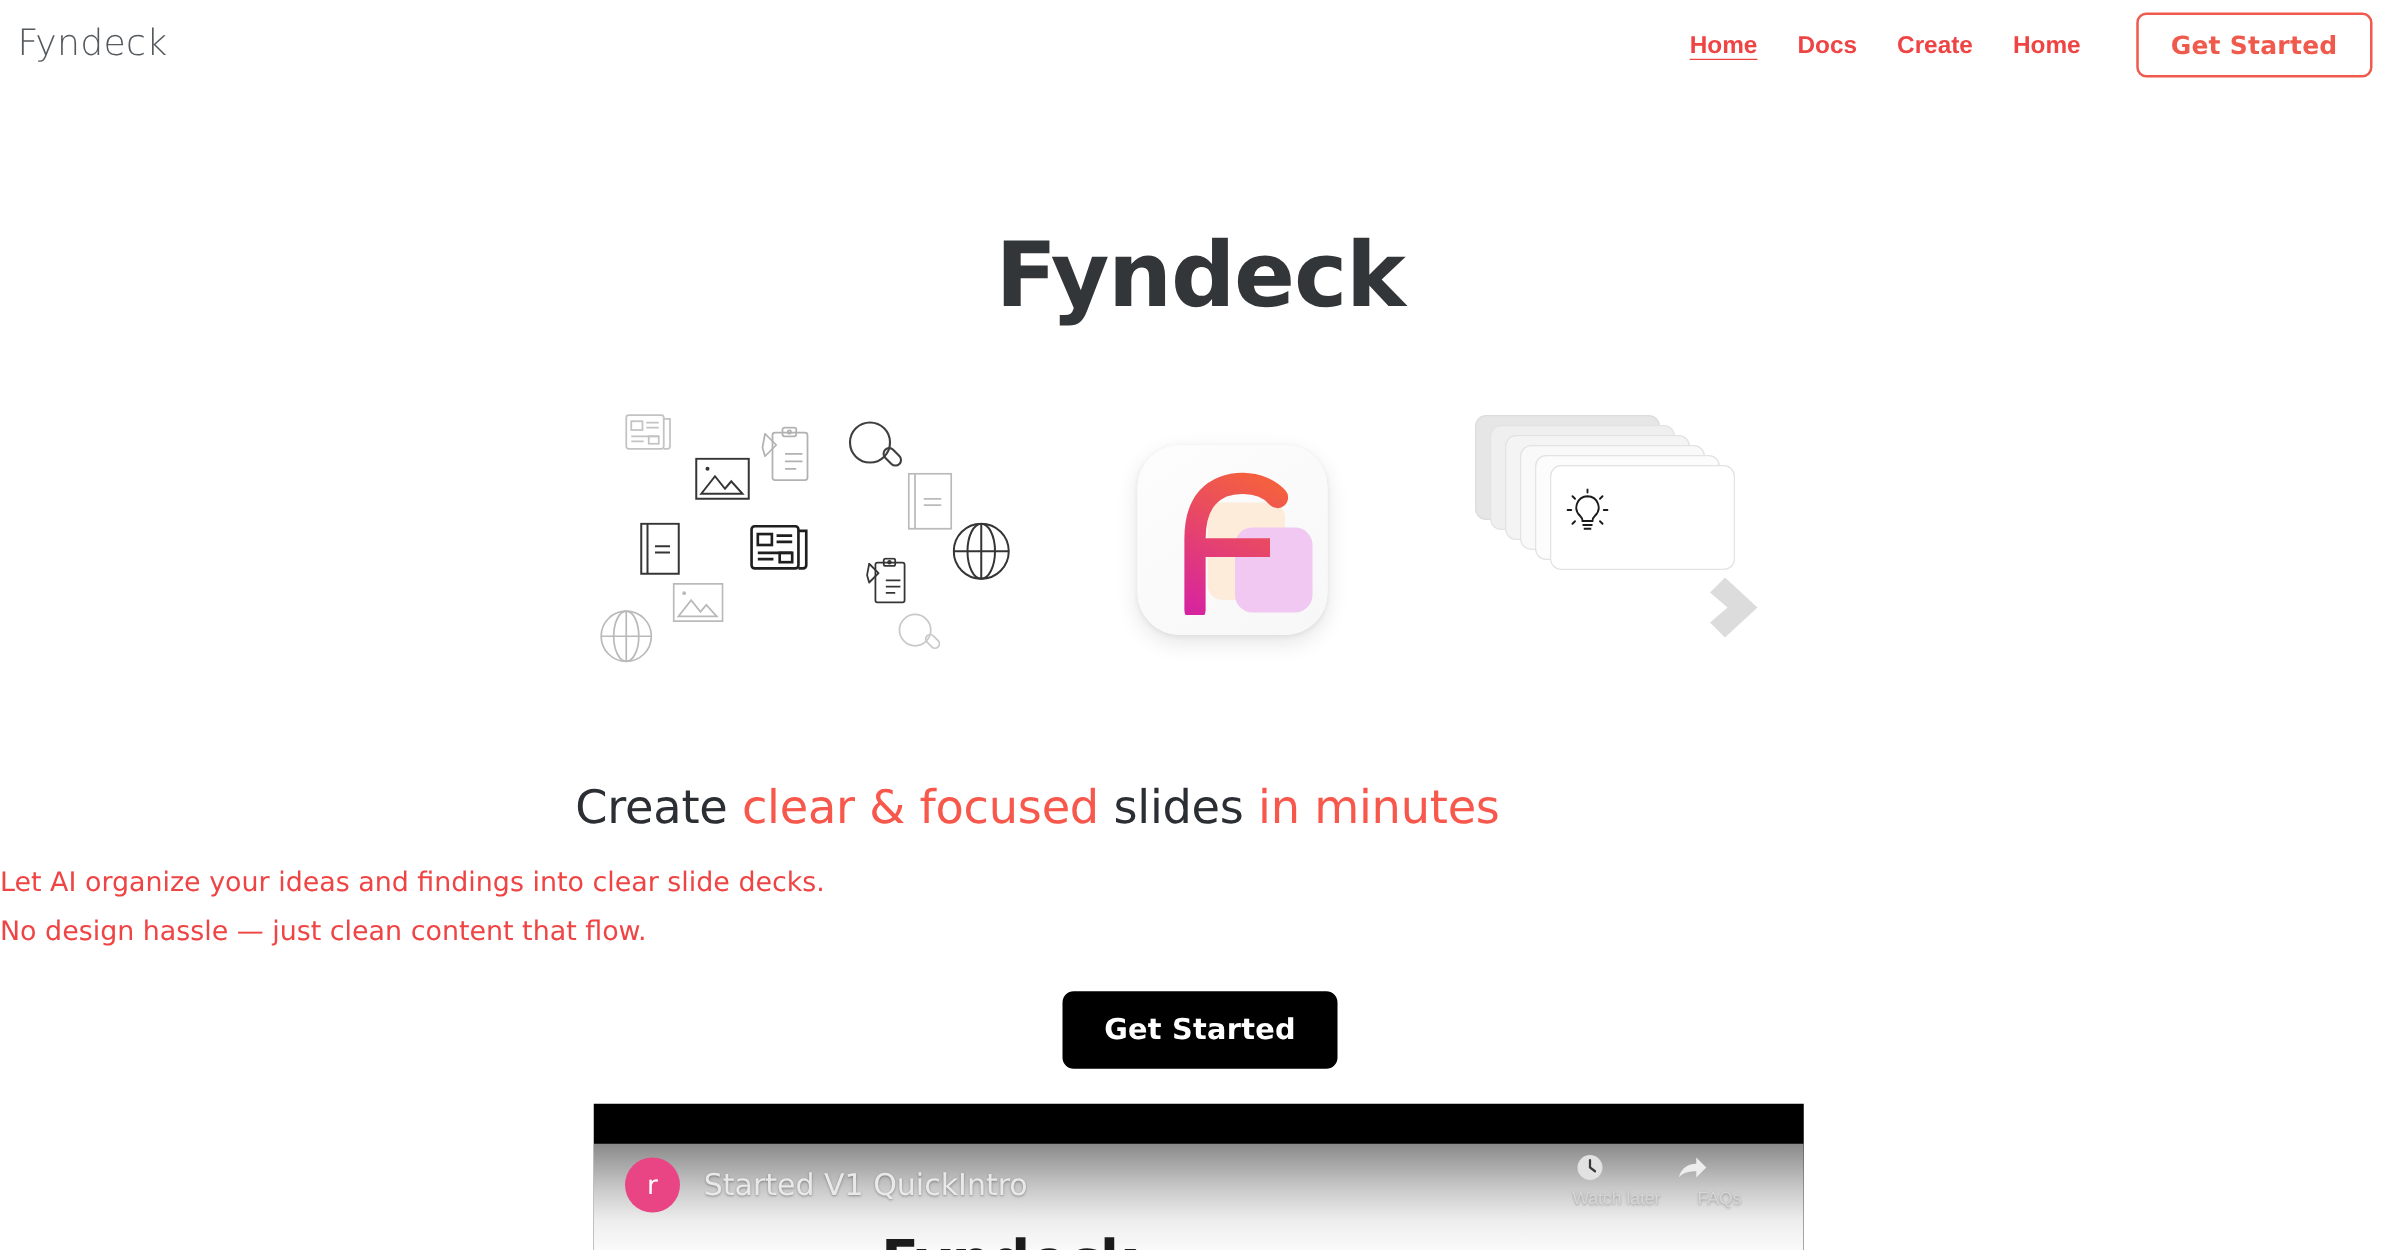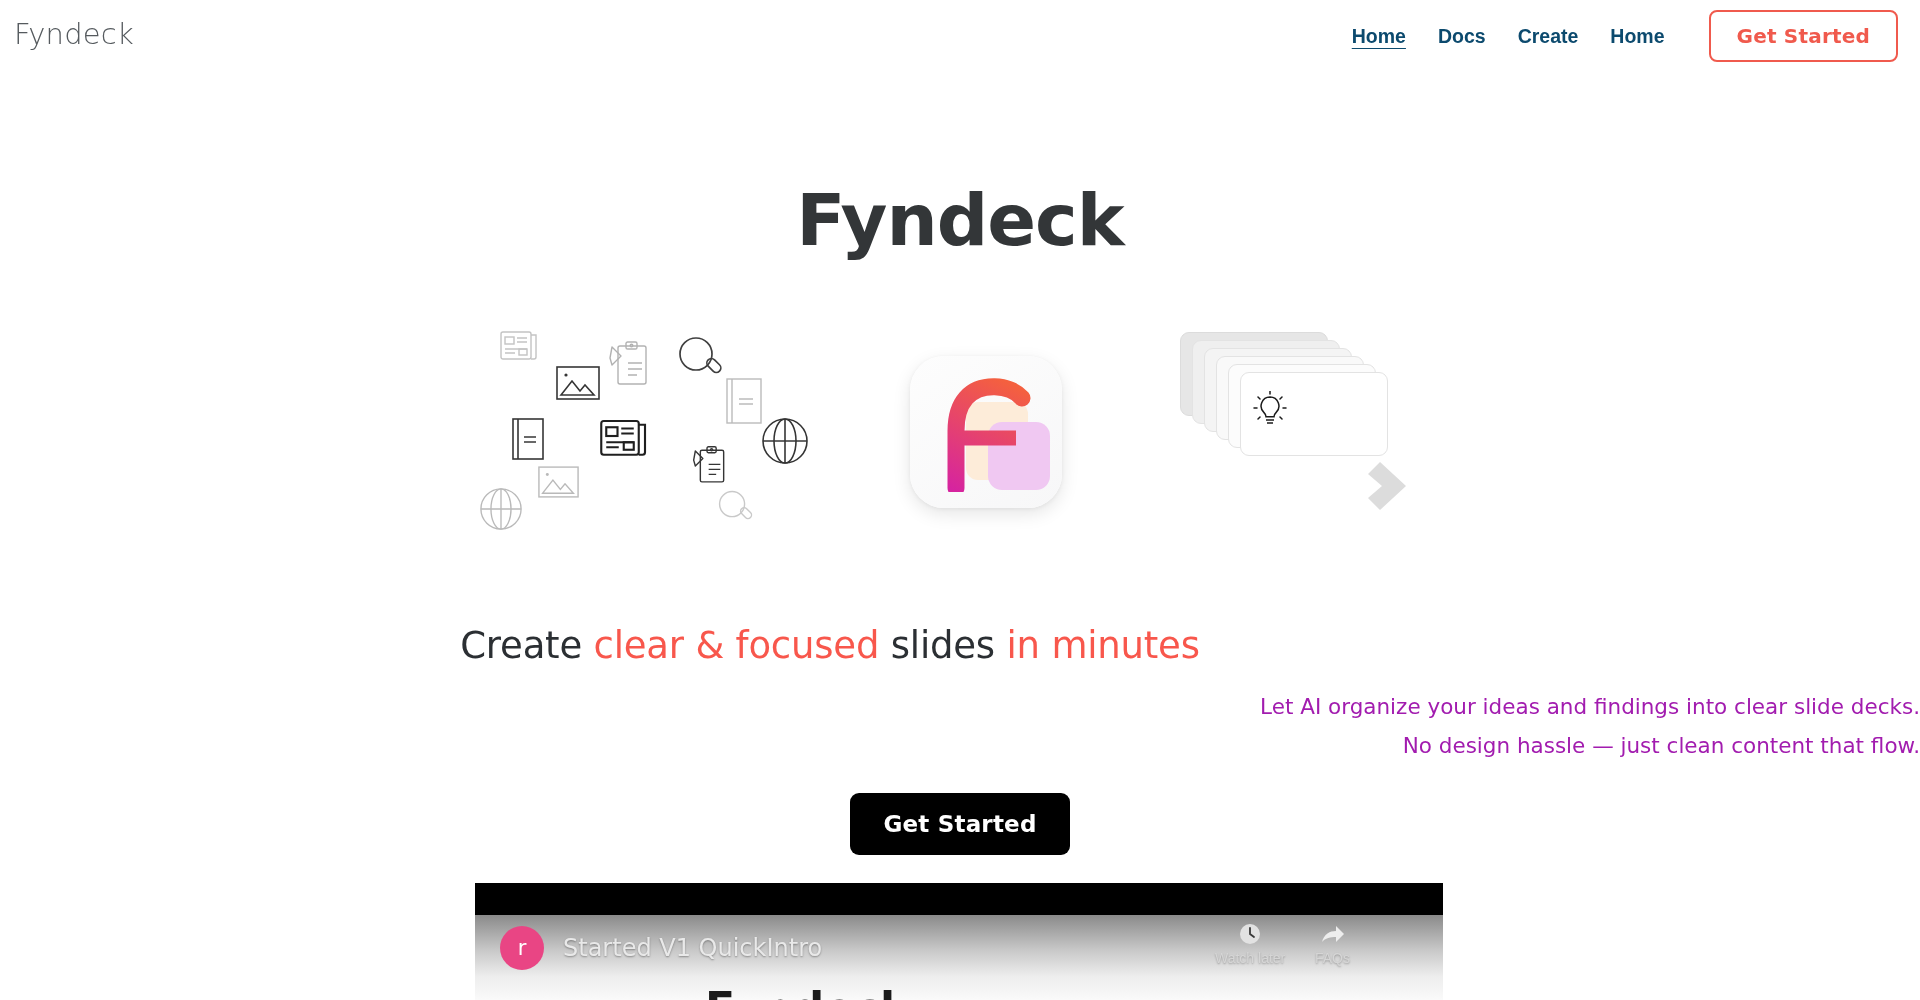--- a/index.html
+++ b/index.html
@@ -22,21 +22,21 @@
     position: absolute; left: 14px; top: 17px;
     font-size: 29px; font-weight: 300;
     color: #555a5e; letter-spacing: .2px;
     font-family: "DejaVu Sans", sans-serif;
   }
   .nav-right {
     position: absolute; right: 22px; top: 10px;
     display: flex; align-items: center; gap: 0;
   }
   .nav-link {
-    font-size: 19.5px; font-weight: 600; color: #0c4a6e;
+    font-size: 19.5px; font-weight: 600; color: #ef4444;
     padding: 0 16px; text-decoration: none; line-height: 52px;
     font-family: "Liberation Sans", sans-serif;
   }
   .nav-link.active { text-decoration: underline; text-underline-offset: 5px; }
   .btn-outline {
     margin-left: 28px;
     border: 2px solid #f05a4d; border-radius: 8px;
     color: #f05a4d; background: transparent;
     font-size: 20px; font-weight: 700;
     padding: 12px 26px; cursor: pointer;
@@ -85,22 +85,22 @@
 
   
   .tagline {
     position: absolute; top: 624px; left: 0; width: 1660px; text-align: center;
     font-size: 37px; color: #2b2f33; font-weight: 400;
     font-family: "DejaVu Sans", sans-serif;
     letter-spacing: -.2px;
   }
   .tagline .accent { color: #f8574c; }
   .sub {
-    position: absolute; left: 0; width: 1920px; text-align: right;
-    font-size: 21.5px; color: #a21caf; font-weight: 400;
+    position: absolute; left: 0; width: 1920px; text-align: left;
+    font-size: 21.5px; color: #ef4444; font-weight: 400;
     font-family: "DejaVu Sans", sans-serif;
   }
   .sub1 { top: 694px; }
   .sub2 { top: 733px; }
 
   .btn-cta {
     position: absolute; top: 793px; left: 850px;
     width: 220px; height: 62px;
     background: #000; color: #fff; border: none; border-radius: 9px;
     font-size: 23px; font-weight: 700; cursor: pointer;
@@ -134,20 +134,21 @@
   }
   .v-ctrl {
     position: absolute; top: 40px;
     display: flex; flex-direction: column; align-items: center; gap: 5px;
     color: #d6d6d6;
   }
   .v-ctrl span {
     font-size: 14px; font-weight: 500;
     font-family: "Liberation Sans", sans-serif;
     text-shadow: 0 1px 2px rgba(0,0,0,.3);
+    margin-left: 43px;
   }
   .v-watch { left: 740px; }
   .v-share { left: 840px; }
   .v-slide-text {
     position: absolute; left: 230px; top: 100px;
     font-size: 44px; font-weight: 700; color: #1b1b1b;
     font-family: "DejaVu Sans", sans-serif;
   }
 </style>
 </head>

